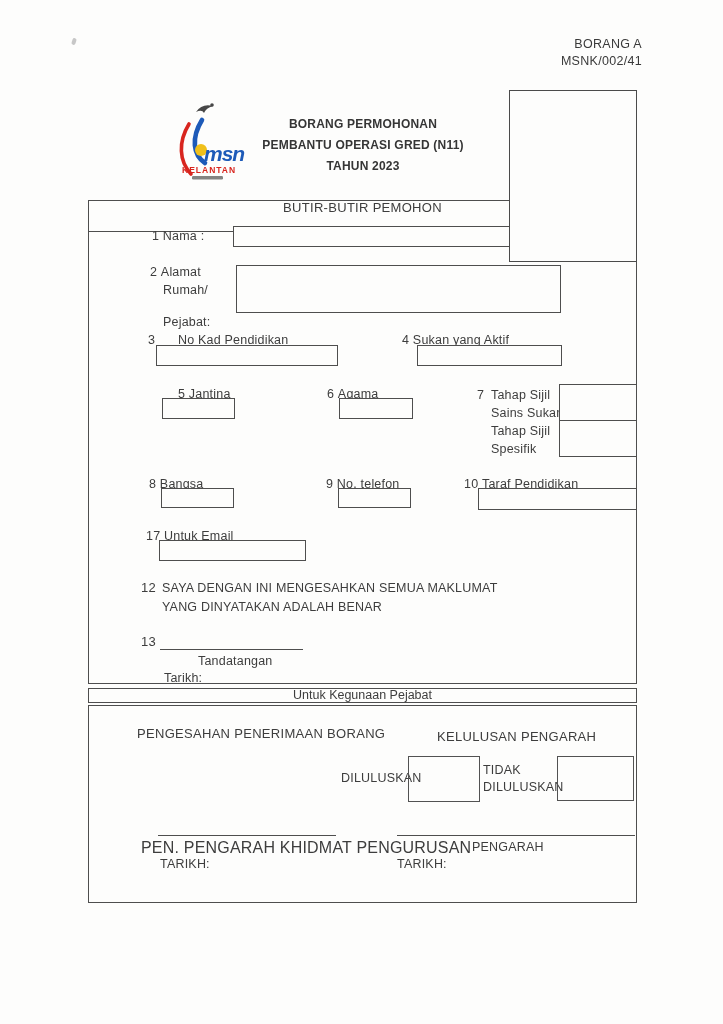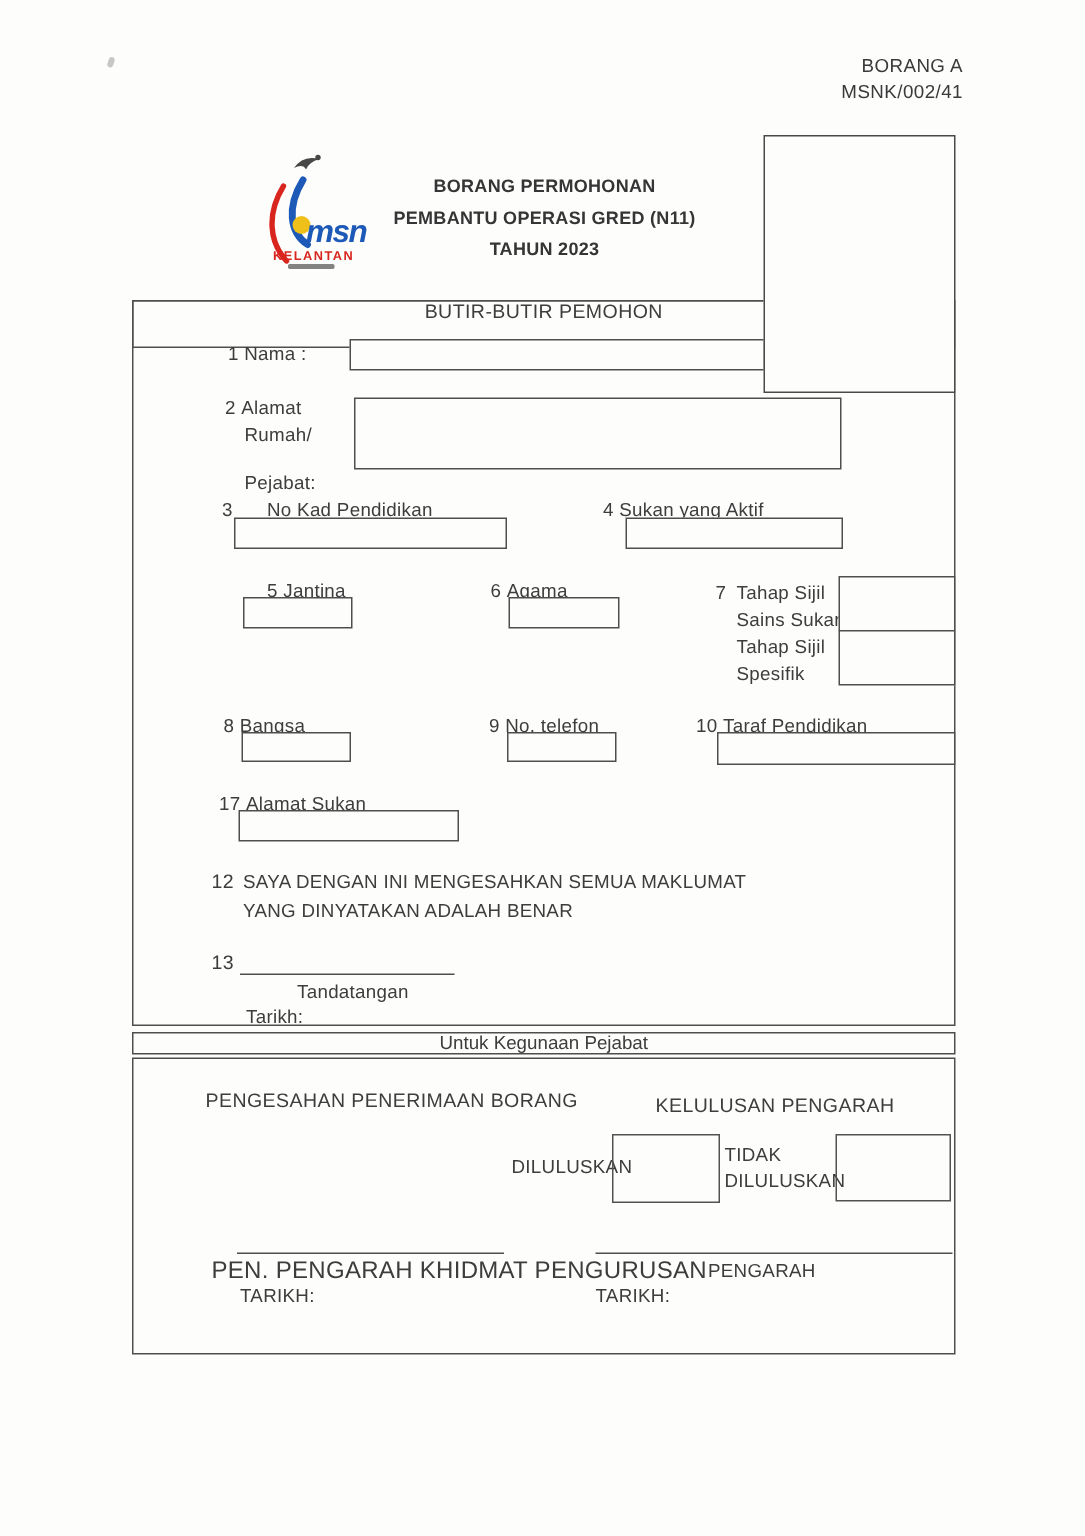--- a/index.html
+++ b/index.html
@@ -116,21 +116,21 @@
     <span>9</span>&nbsp;<span>No. telefon</span>
   </div>
   <div class="fillbox" style="left:338px;top:488px;width:73px;height:20px;"></div>
 
   <div class="lbl" style="left:464px;top:477px;">
     <span>10</span>&nbsp;<span>Taraf Pendidikan</span>
   </div>
   <div class="fillbox" style="left:478px;top:488px;width:159px;height:22px;"></div>
 
   <div class="lbl" style="left:146px;top:529px;">
-    <span>17</span>&nbsp;<span>Alamat Sukan</span>
+    <span>17</span>&nbsp;<span>Untuk Email</span>
   </div>
   <div class="fillbox" style="left:159px;top:540px;width:147px;height:21px;"></div>
 
   <div class="lbl" style="left:141px;top:580px;font-size:13px;">12</div>
   <div class="lbl" style="left:162px;top:581px;">SAYA DENGAN INI MENGESAHKAN SEMUA MAKLUMAT</div>
   <div class="lbl" style="left:162px;top:600px;">YANG DINYATAKAN ADALAH BENAR</div>
 
   <div class="lbl" style="left:141px;top:634px;font-size:13px;">13</div>
   <div class="sigline" style="left:160px;top:634px;width:143px;height:16px;"></div>
   <div class="lbl" style="left:198px;top:654px;">Tandatangan</div>

